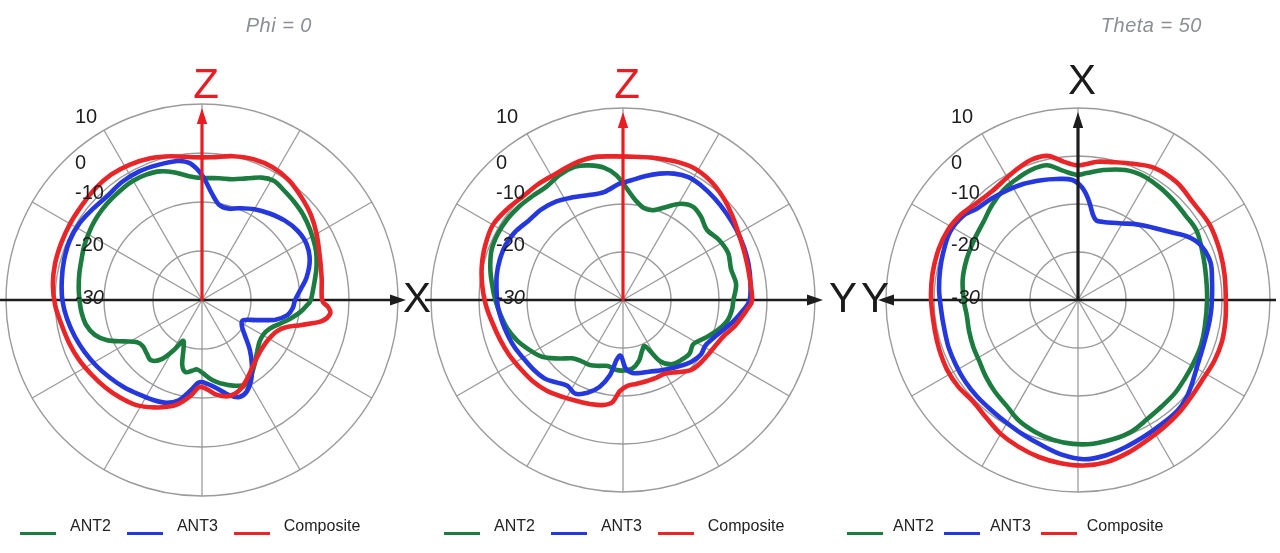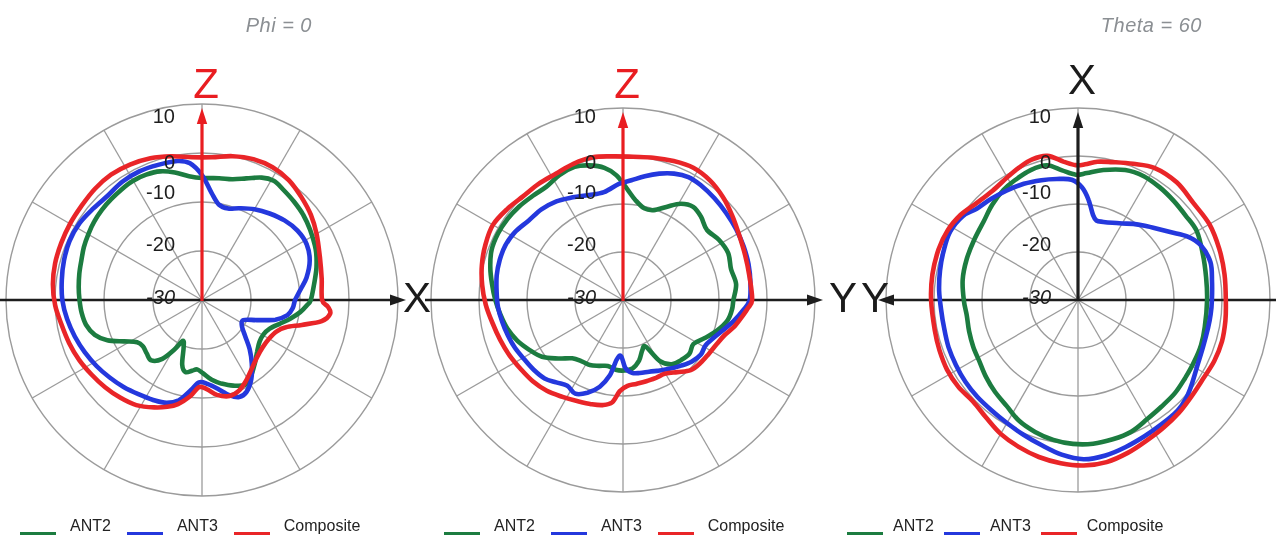--- a/index.html
+++ b/index.html
@@ -4,21 +4,21 @@
 <style>
   html,body{margin:0;padding:0;background:#ffffff;}
   #canvas{position:relative;width:1280px;height:553px;background:#ffffff;overflow:hidden;
           font-family:"Liberation Sans",sans-serif;}
   #chart-svg{position:absolute;left:0;top:0;width:1280px;height:553px;}
   .plot-title{position:absolute;width:220px;text-align:right;font-size:20px;font-style:italic;
               color:#8b8f93;letter-spacing:0.5px;}
   .axis-letter{position:absolute;width:40px;text-align:center;font-size:42px;line-height:44px;
                color:#1b1b1b;font-weight:400;}
   .ticks{position:absolute;width:100px;}
-  .ticks div{position:absolute;right:0;width:100px;text-align:right;font-size:20px;line-height:22px;
+  .ticks div{position:absolute;right:0;width:100px;text-align:left;font-size:20px;line-height:22px;
              color:#1d1d1d;}
   .ticks div:nth-child(1){top:0px;}
   .ticks div:nth-child(2){top:46px;}
   .ticks div:nth-child(3){top:76px;}
   .ticks div:nth-child(4){top:128px;}
   .ticks div:nth-child(5){top:181px;font-style:italic;}
   .legend{position:absolute;top:511px;height:24px;display:flex;align-items:flex-end;}
   .legend .swatch{display:inline-block;width:36px;height:3.4px;margin-right:14px;}
   .legend .lab{font-size:16px;color:#222222;margin-right:16px;white-space:nowrap;}
   .legend.tight .swatch{margin-right:10px;}
@@ -121,21 +121,21 @@
   <div class="axis-letter" style="left: 607px; top: 62px; color: rgb(233, 29, 33);">Z</div>
   <div class="axis-letter" style="left:823px;top:276px;">Y</div>
   <div class="ticks" style="left:496px;top:105px;">
     <div>10</div>
     <div>0</div>
     <div>-10</div>
     <div>-20</div>
     <div>-30</div>
   </div>
 
-  <div class="plot-title" style="left:982px;top:14px;">Theta = 60</div>
+  <div class="plot-title" style="left:982px;top:14px;">Theta = 50</div>
   <div class="axis-letter" style="left:1062px;top:58px;">X</div>
   <div class="axis-letter" style="left:855px;top:276px;">Y</div>
   <div class="ticks" style="left:951px;top:105px;">
     <div>10</div>
     <div>0</div>
     <div>-10</div>
     <div>-20</div>
     <div>-30</div>
   </div>
 

